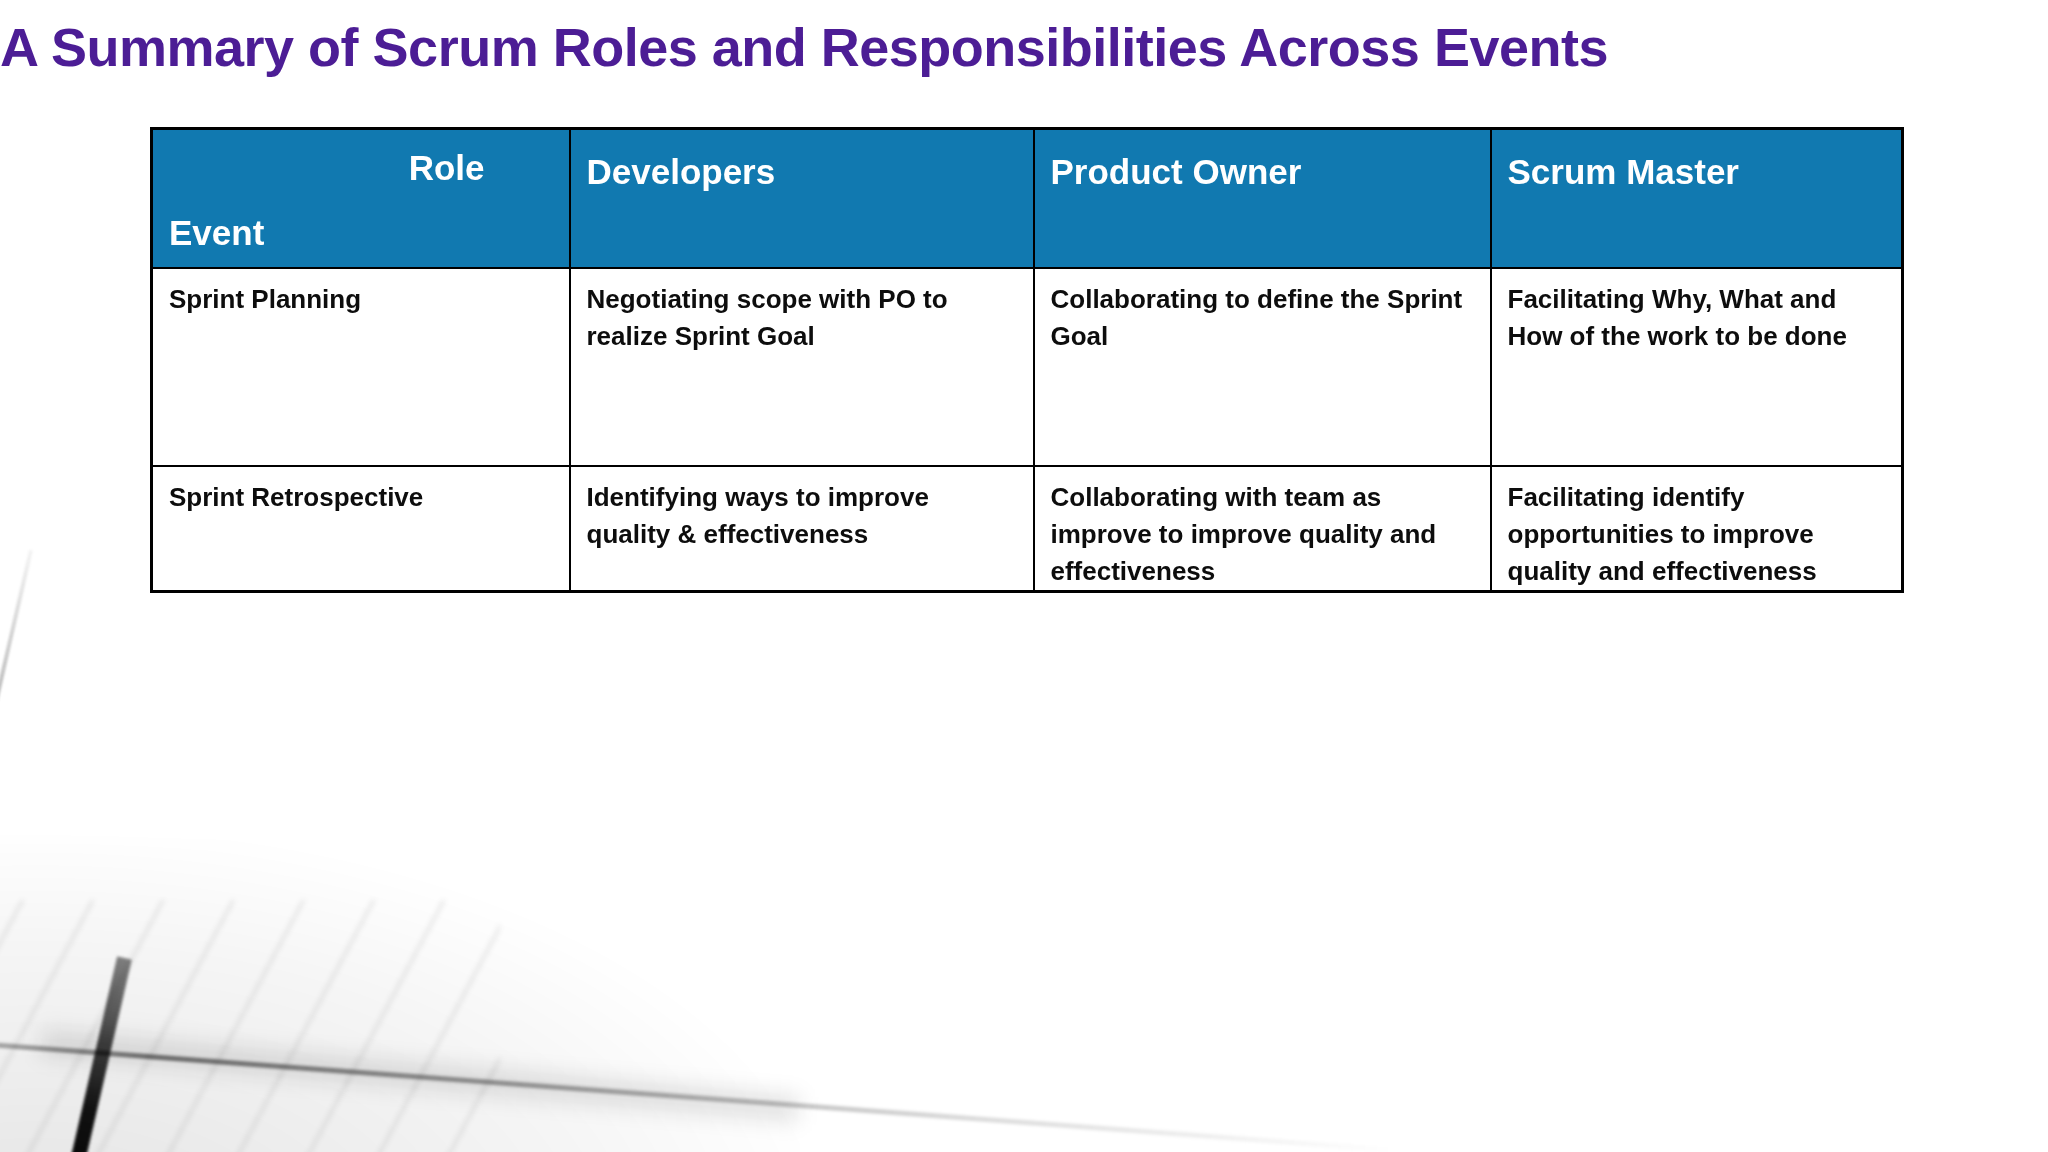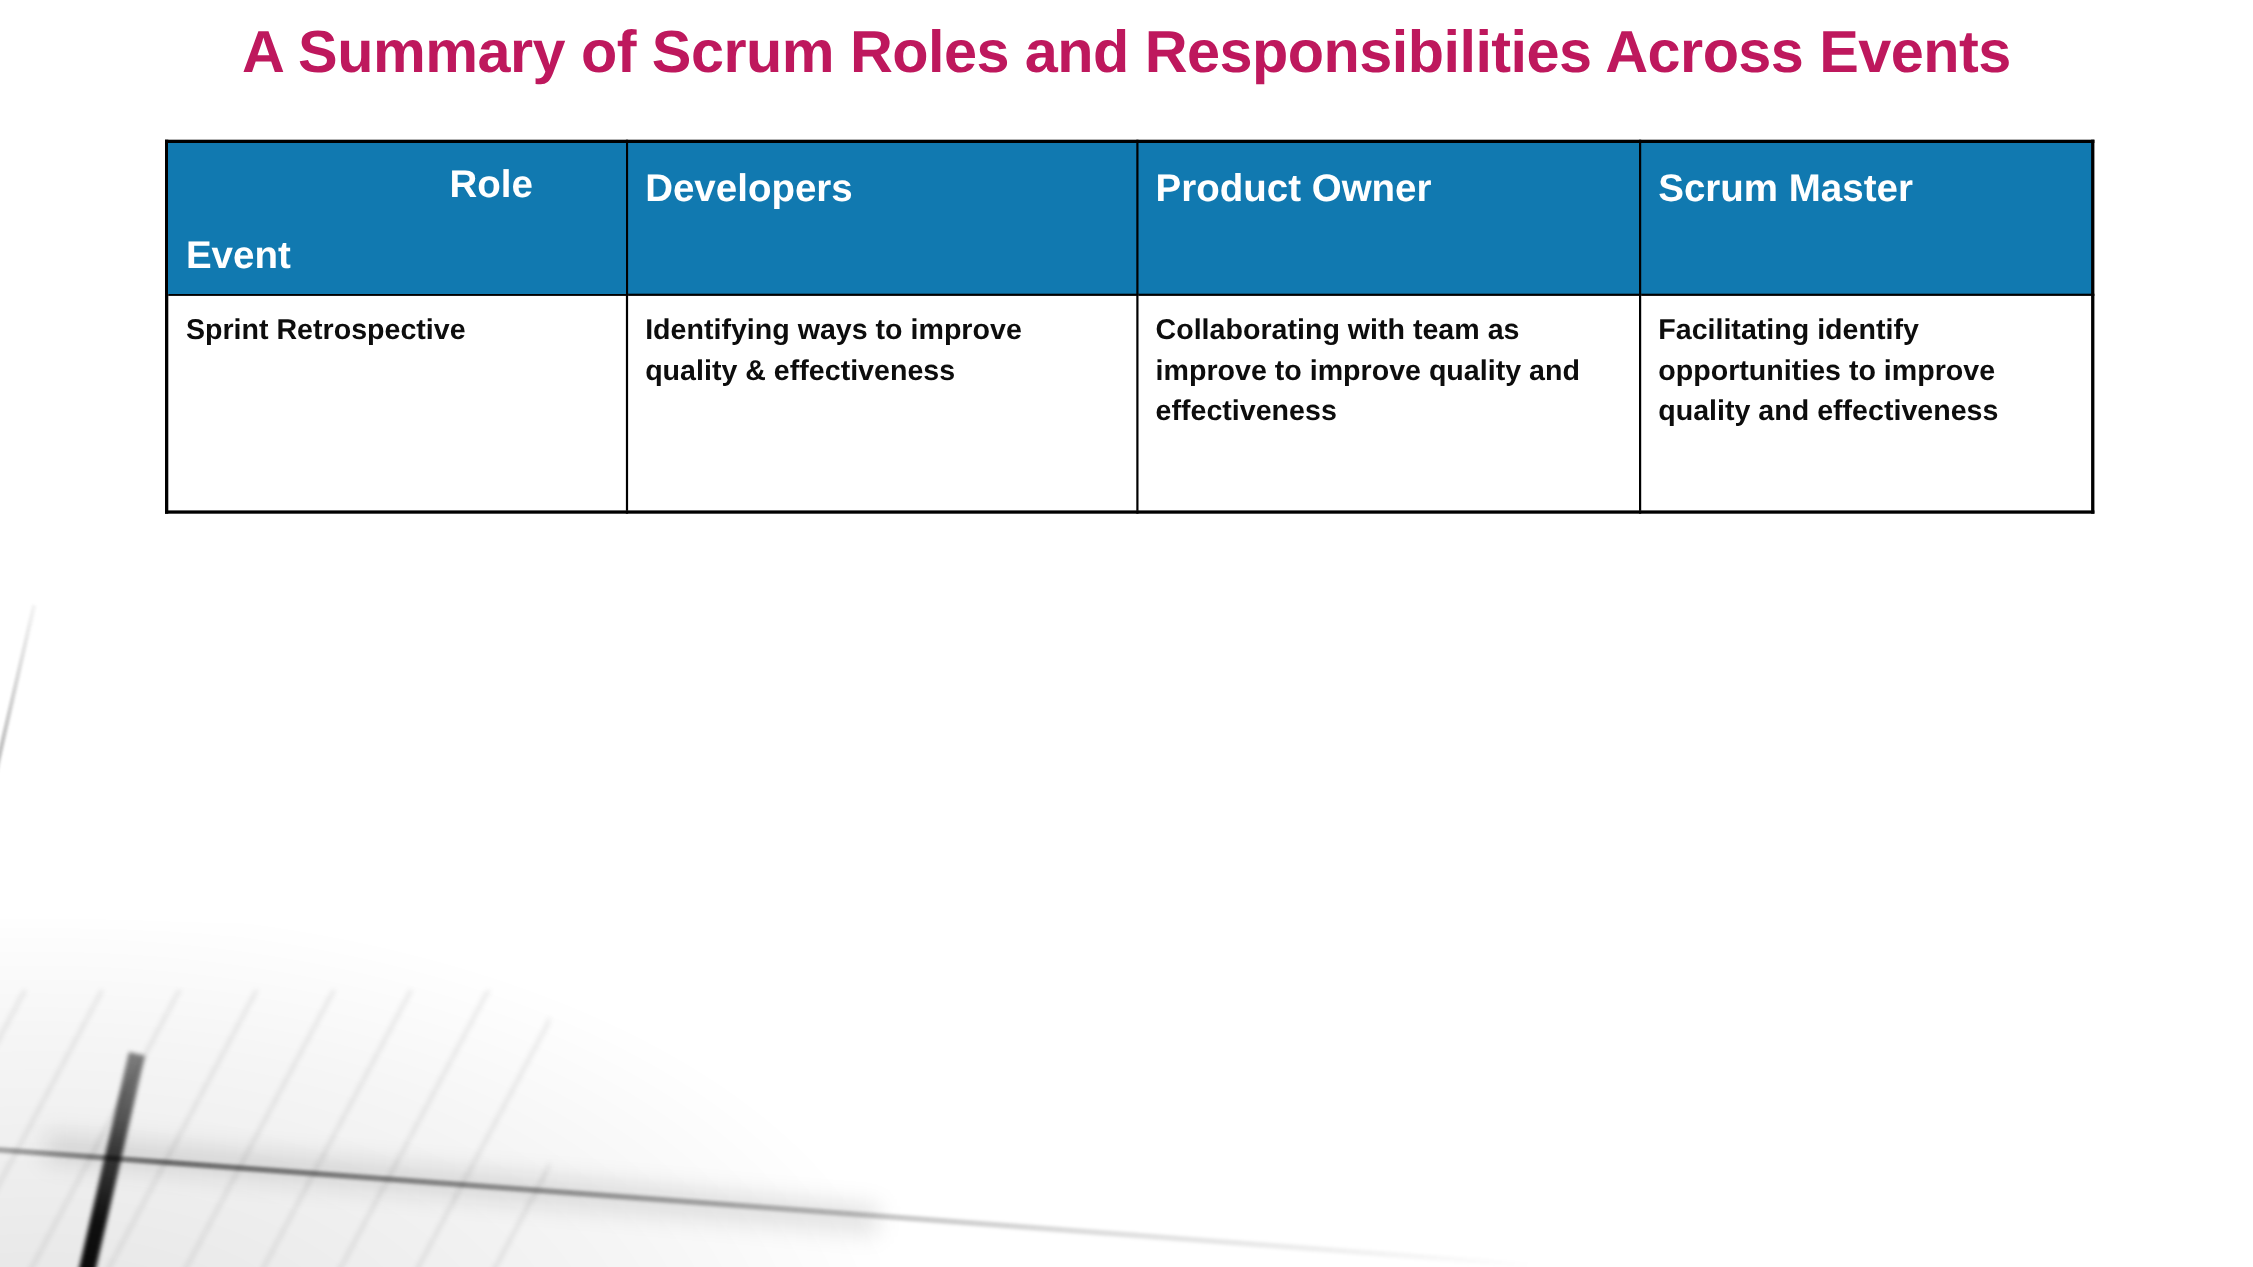--- a/index.html
+++ b/index.html
@@ -79,25 +79,25 @@
     background: rgba(0,0,0,0.10);
     filter: blur(10px);
   }
 
   
   .page-title {
     position: absolute;
     top: 16px; left: 0;
     width: 100%;
     margin: 0;
-    text-align: center;
+    text-align: left;
     font-size: 54px;
     font-weight: 700;
     letter-spacing: -0.5px;
-    color: #be185d;
+    color: #4c1d95;
   }
 
   
   table.roles {
     position: absolute;
     left: 150px; top: 127px;
     width: 1751px;
     table-layout: fixed;
     border-collapse: collapse;
     background: #ffffff;
@@ -175,20 +175,26 @@
           <span class="role-label">Role</span>
           <span class="event-label">Event</span>
         </th>
         <th>Developers</th>
         <th>Product Owner</th>
         <th>Scrum Master</th>
       </tr>
     </thead>
     <tbody>
       <tr>
+        <td>Sprint Planning</td>
+        <td>Negotiating scope with PO to realize Sprint Goal</td>
+        <td>Collaborating to define the Sprint Goal</td>
+        <td>Facilitating Why, What and How of the work to be done</td>
+      </tr>
+      <tr>
         <td>Sprint Retrospective</td>
         <td>Identifying ways to improve quality &amp; effectiveness</td>
         <td>Collaborating with team as improve to improve quality and effectiveness</td>
         <td>Facilitating identify opportunities to improve quality and effectiveness</td>
       </tr>
     </tbody>
   </table>
 
 </div>
 

